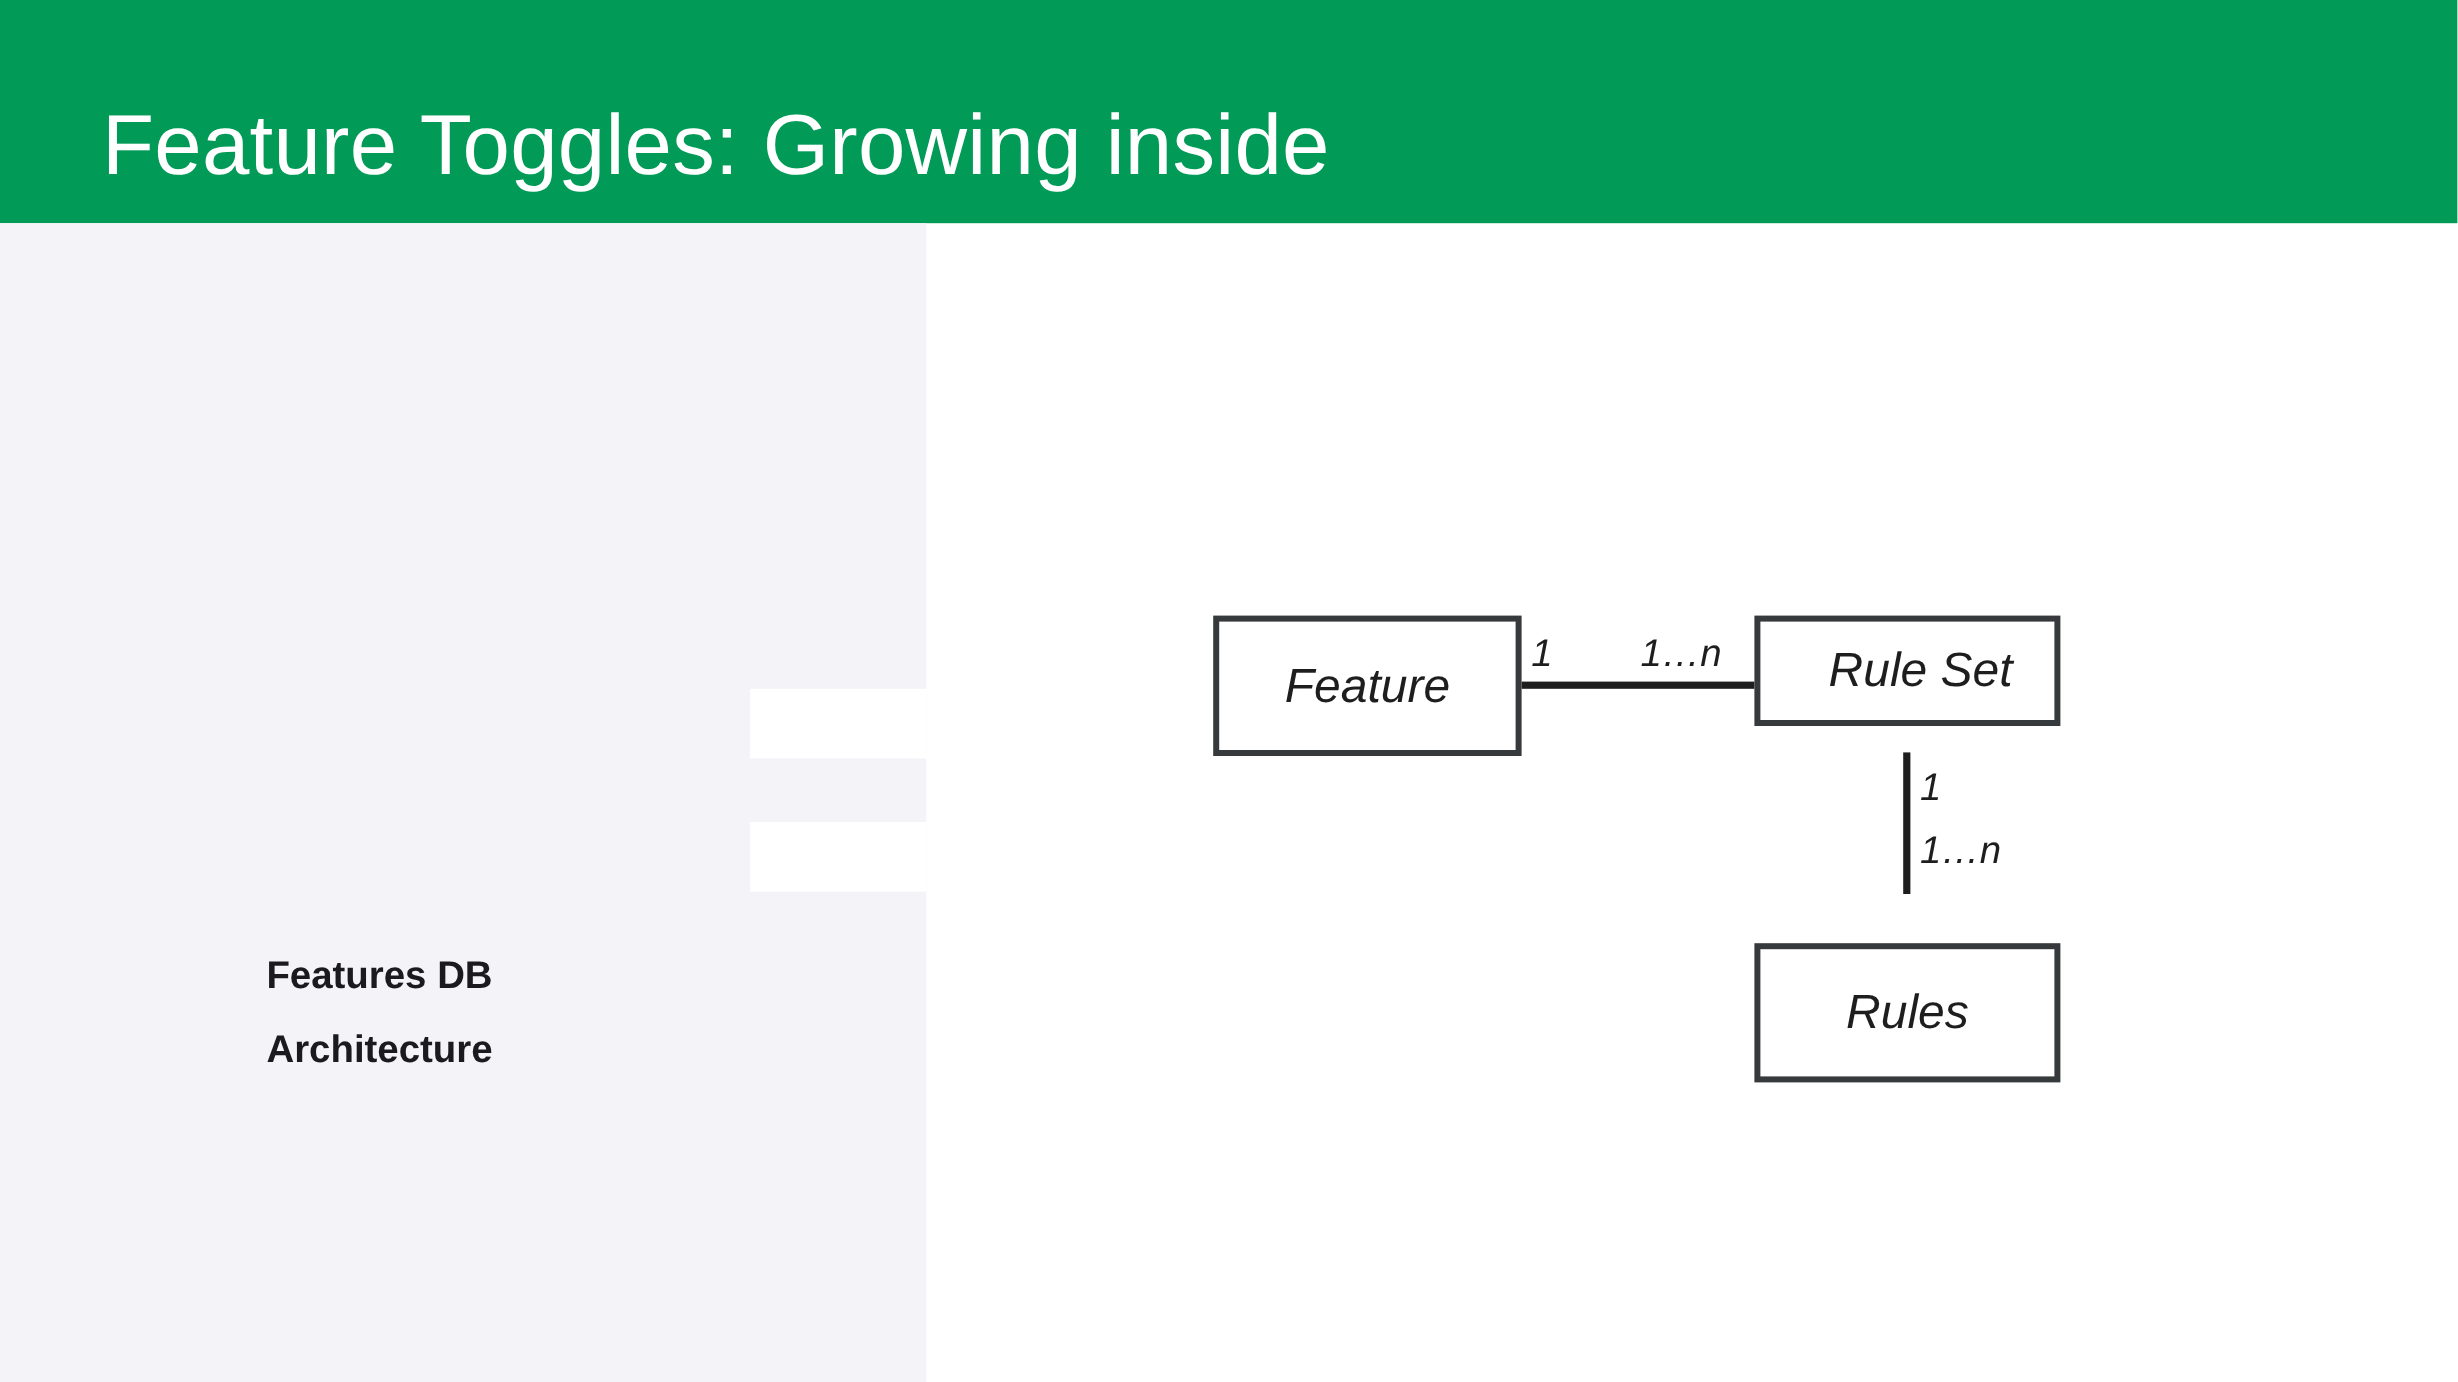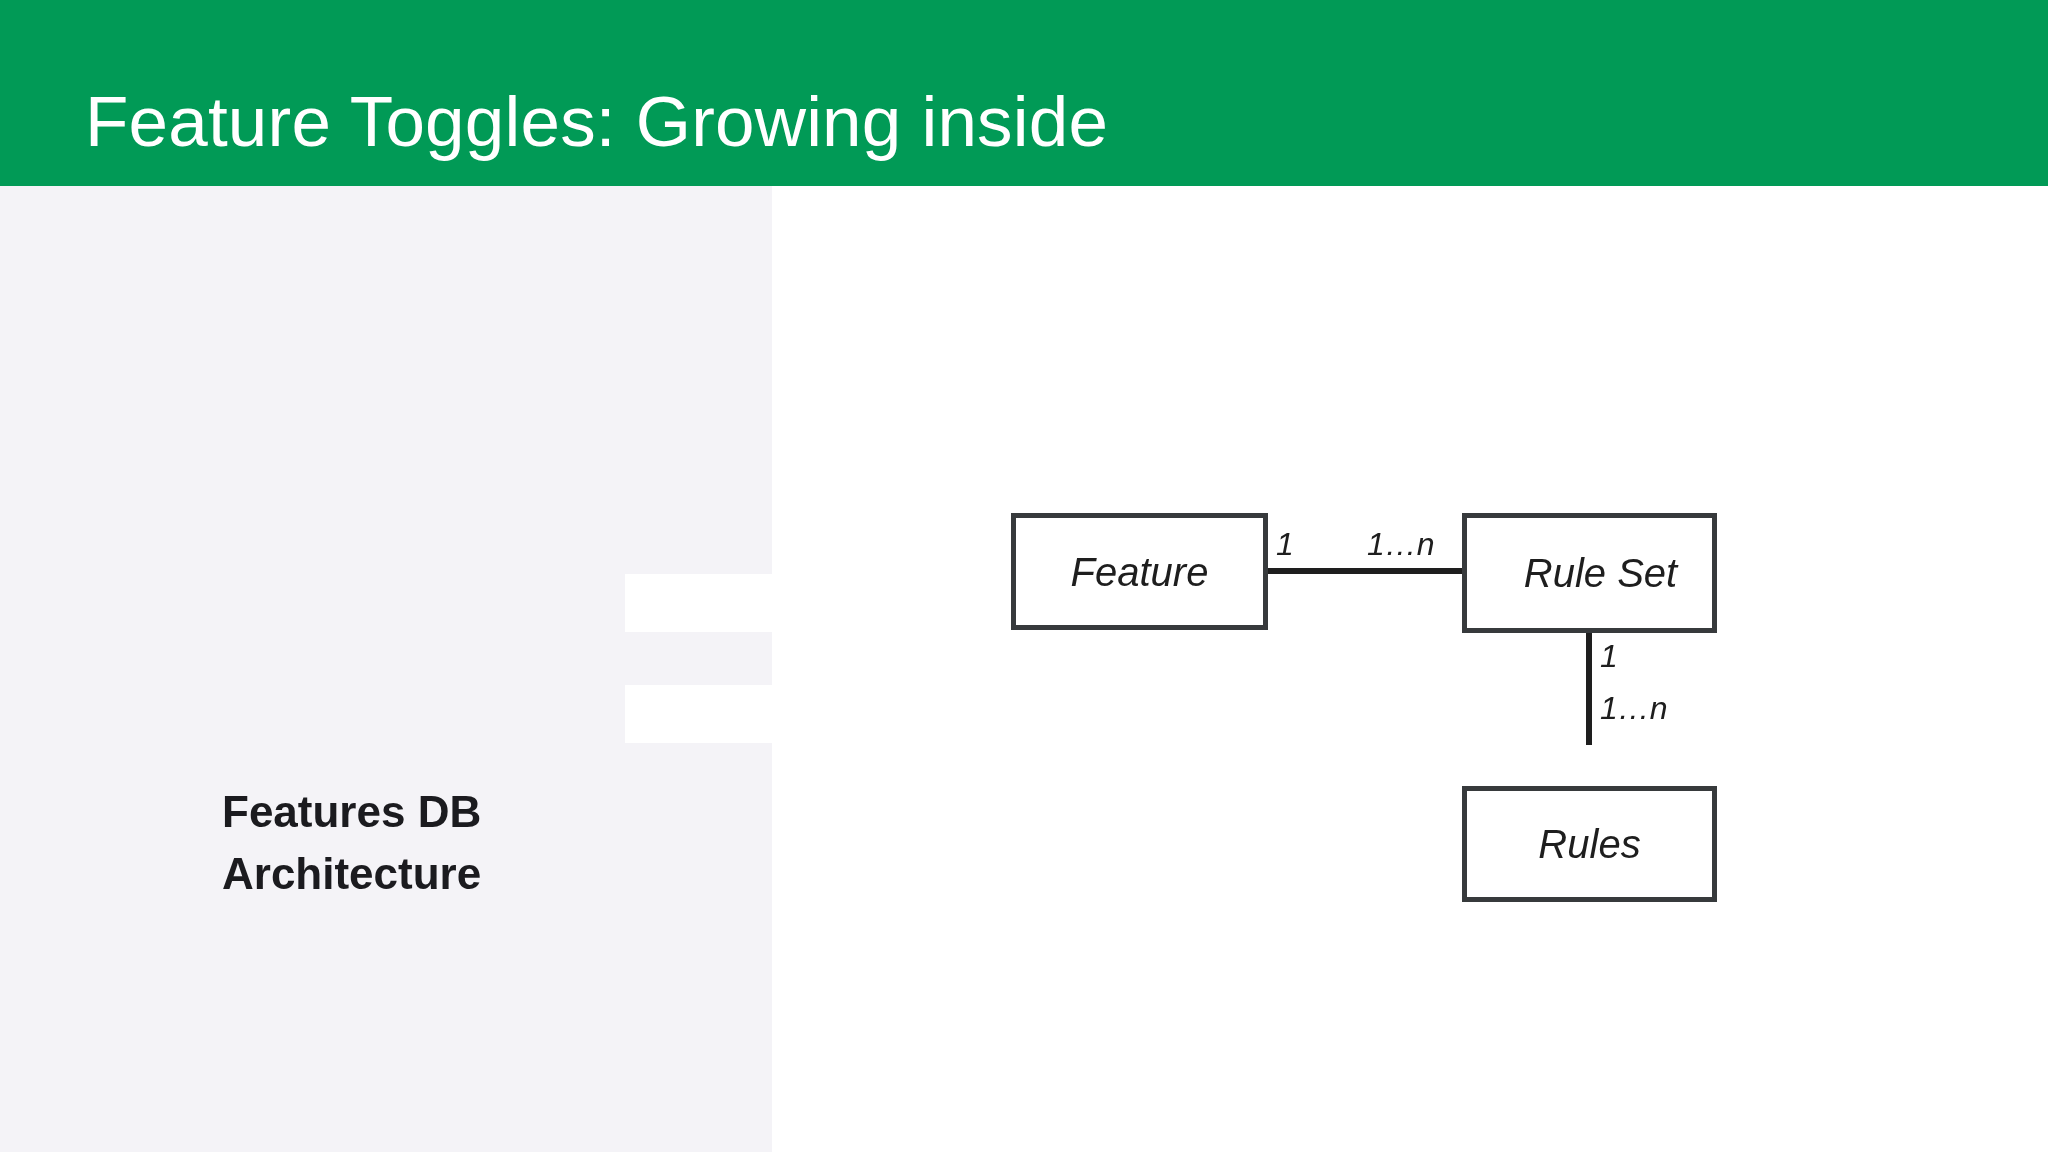--- a/index.html
+++ b/index.html
@@ -60,21 +60,21 @@
     background: #ffffff;
   }
   .sidebar-stripe.one { top: 388px; }
   .sidebar-stripe.two { top: 499px; }
 
   .sidebar-heading {
     position: absolute;
     left: 222px;
     top: 595px;
     width: 380px;
-    font-size: 44px;
+    font-size: 32px;
     line-height: 62px;
     font-weight: bold;
     color: #1B1B1F;
   }
   .sidebar-heading .line { display: block; white-space: nowrap; }
 
   
   .logo-row {
     position: absolute;
     left: 160px;
@@ -101,21 +101,21 @@
     justify-content: center;
   }
   .er-box .er-label {
     font-size: 40px;
     line-height: 44px;
     color: #1E1E1E;
     font-weight: 400;
     white-space: nowrap;
   }
   #box-feature { left: 239px; top: 327px; width: 257px; height: 117px; }
-  #box-ruleset { left: 690px; top: 327px; width: 255px; height: 120px; padding-left: 22px; }
+  #box-ruleset { left: 690px; top: 327px; width: 255px; height: 92px; padding-left: 22px; }
   #box-rules   { left: 690px; top: 556px; width: 255px; height: 116px; margin-top: 44px; }
 
   .er-link {
     position: absolute;
     background: #1E1E1E;
   }
   #link-h { left: 494px; top: 382px; width: 199px; height: 6px; }
   #link-v { left: 814px; top: 441px; width: 6px; height: 118px; }
 
   .card-label {

